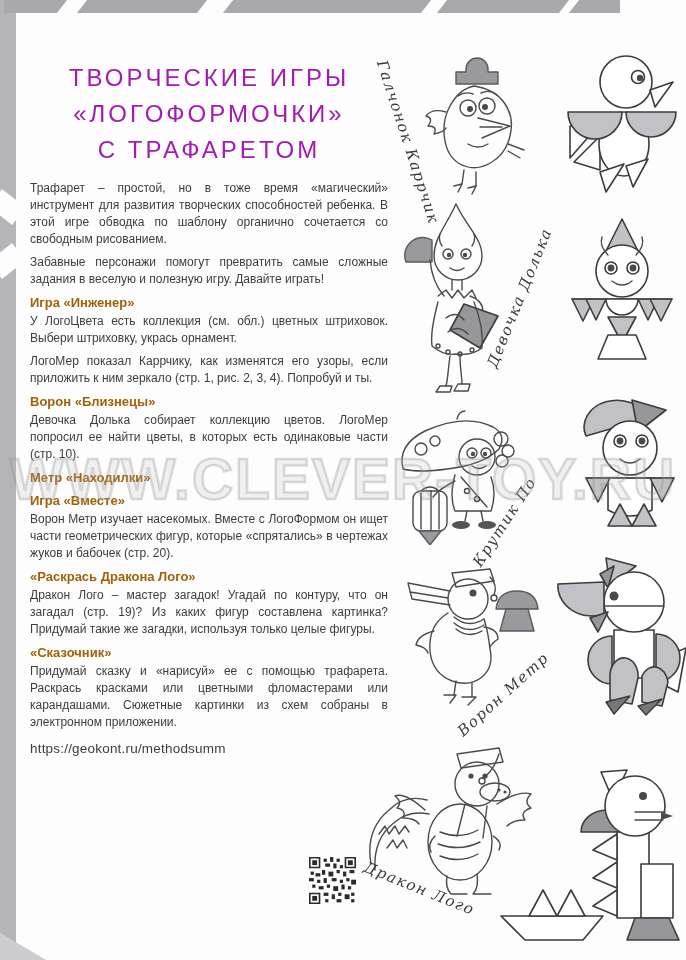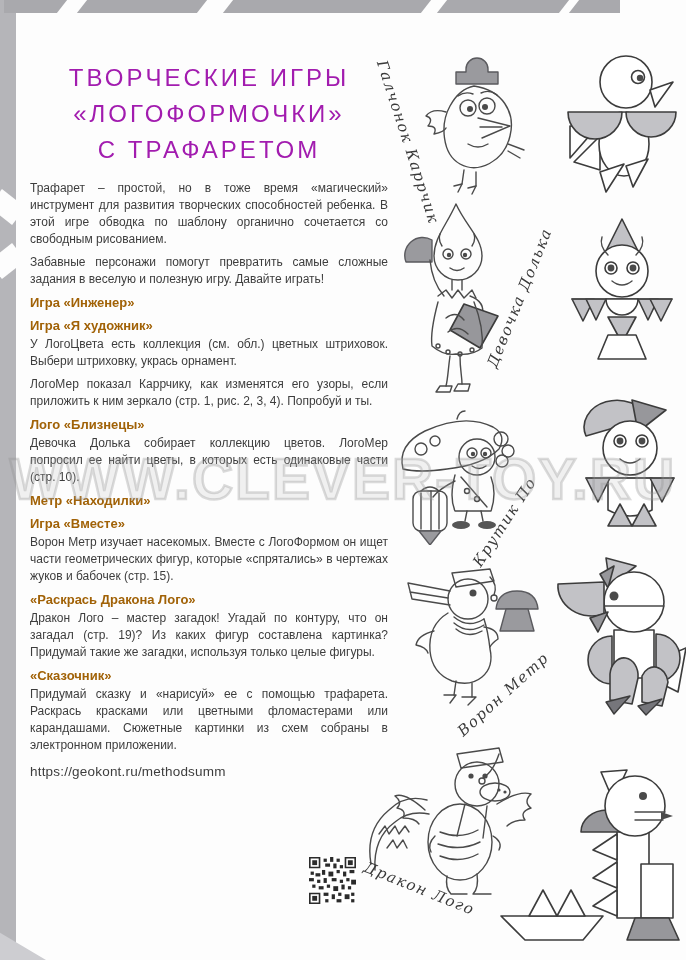--- a/index.html
+++ b/index.html
@@ -69,32 +69,31 @@
       <div>ТВОРЧЕСКИЕ ИГРЫ</div>
       <div>«ЛОГОФОРМОЧКИ»</div>
       <div>С ТРАФАРЕТОМ</div>
     </div>
 
     <p>Трафарет – простой, но в тоже время «магический» инструмент для развития творческих способностей ребенка. В этой игре обводка по шаблону органично сочетается со свободным рисованием.</p>
     <p>Забавные персонажи помогут превратить самые сложные задания в веселую и полезную игру. Давайте играть!</p>
 
     <h3>Игра «Инженер»</h3>
 
-    <h3>Игра «Я художник»</h3>
     <p>У ЛогоЦвета есть коллекция (см. обл.) цветных штриховок. Выбери штриховку, укрась орнамент.</p>
 
     <p>ЛогоМер показал Каррчику, как изменятся его узоры, если приложить к ним зеркало (стр. 1, рис. 2, 3, 4). Попробуй и ты.</p>
 
-    <h3>Лого «Близнецы»</h3>
+    <h3>Ворон «Близнецы»</h3>
     <p>Девочка Долька собирает коллекцию цветов. ЛогоМер попросил ее найти цветы, в которых есть одинаковые части (стр. 10).</p>
 
     <h3>Метр «Находилки»</h3>
 
     <h3>Игра «Вместе»</h3>
-    <p>Ворон Метр изучает насекомых. Вместе с ЛогоФормом он ищет части геометрических фигур, которые «спрятались» в чертежах жуков и бабочек (стр. 15).</p>
+    <p>Ворон Метр изучает насекомых. Вместе с ЛогоФормом он ищет части геометрических фигур, которые «спрятались» в чертежах жуков и бабочек (стр. 20).</p>
 
     <h3>«Раскрась Дракона Лого»</h3>
     <p>Дракон Лого – мастер загадок! Угадай по контуру, что он загадал (стр. 19)? Из каких фигур составлена картинка? Придумай такие же загадки, используя только целые фигуры.</p>
 
     <h3>«Сказочник»</h3>
     <p>Придумай сказку и «нарисуй» ее с помощью трафарета. Раскрась красками или цветными фломастерами или карандашами. Сюжетные картинки из схем собраны в электронном приложении.</p>
 
     <p class="linkline">https://geokont.ru/methodsumm</p>
 
   </div>

